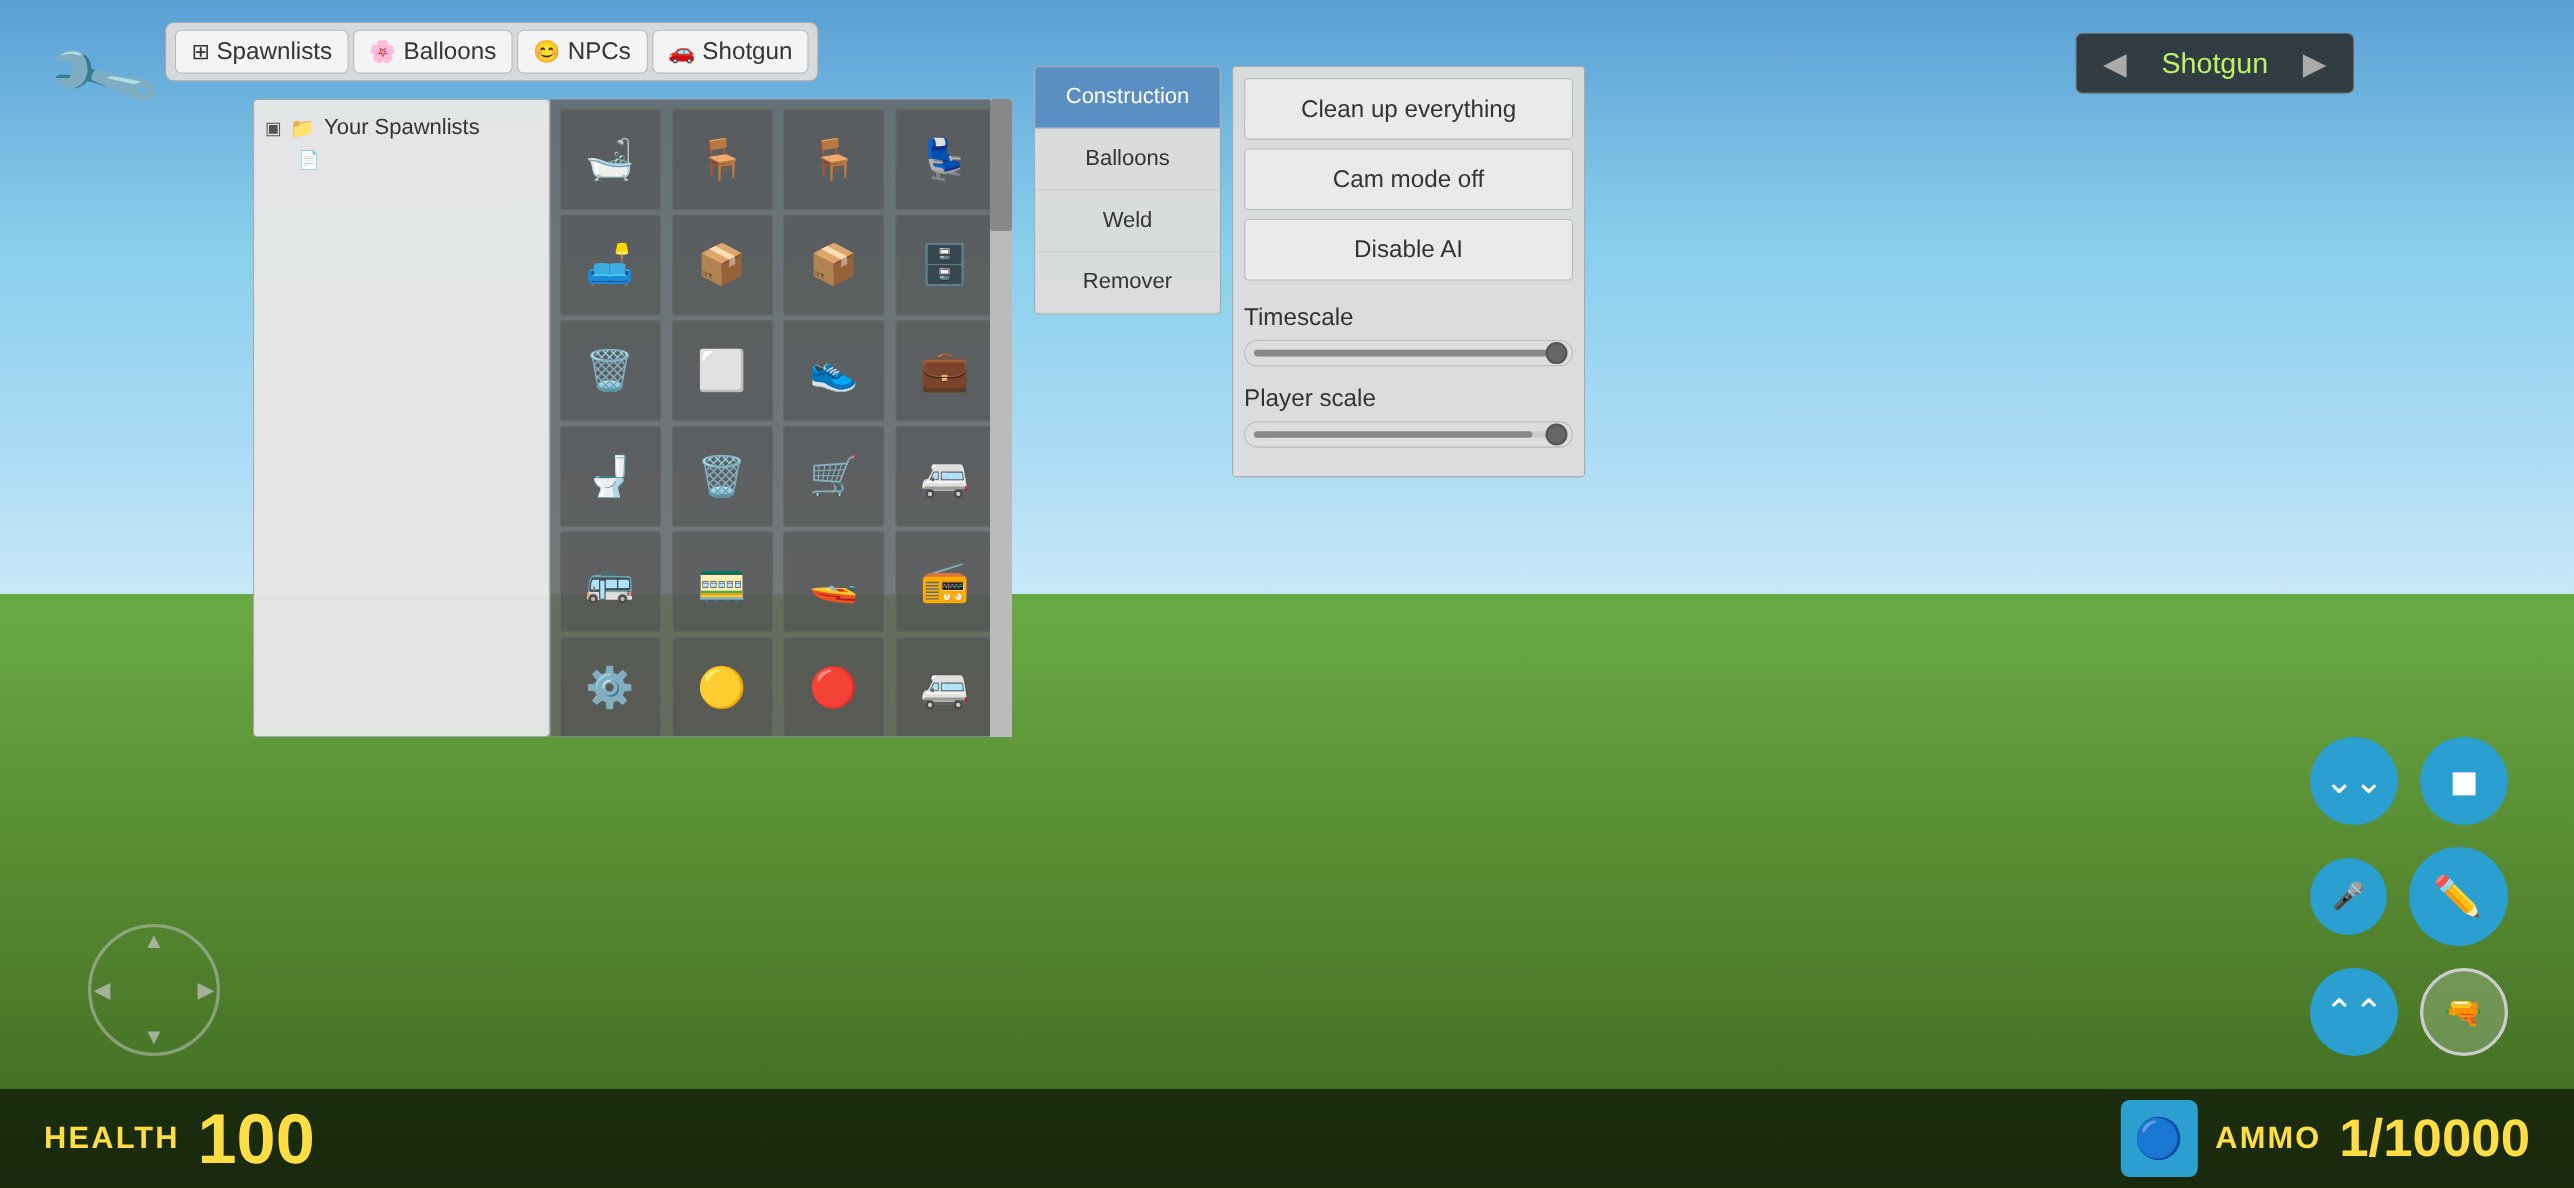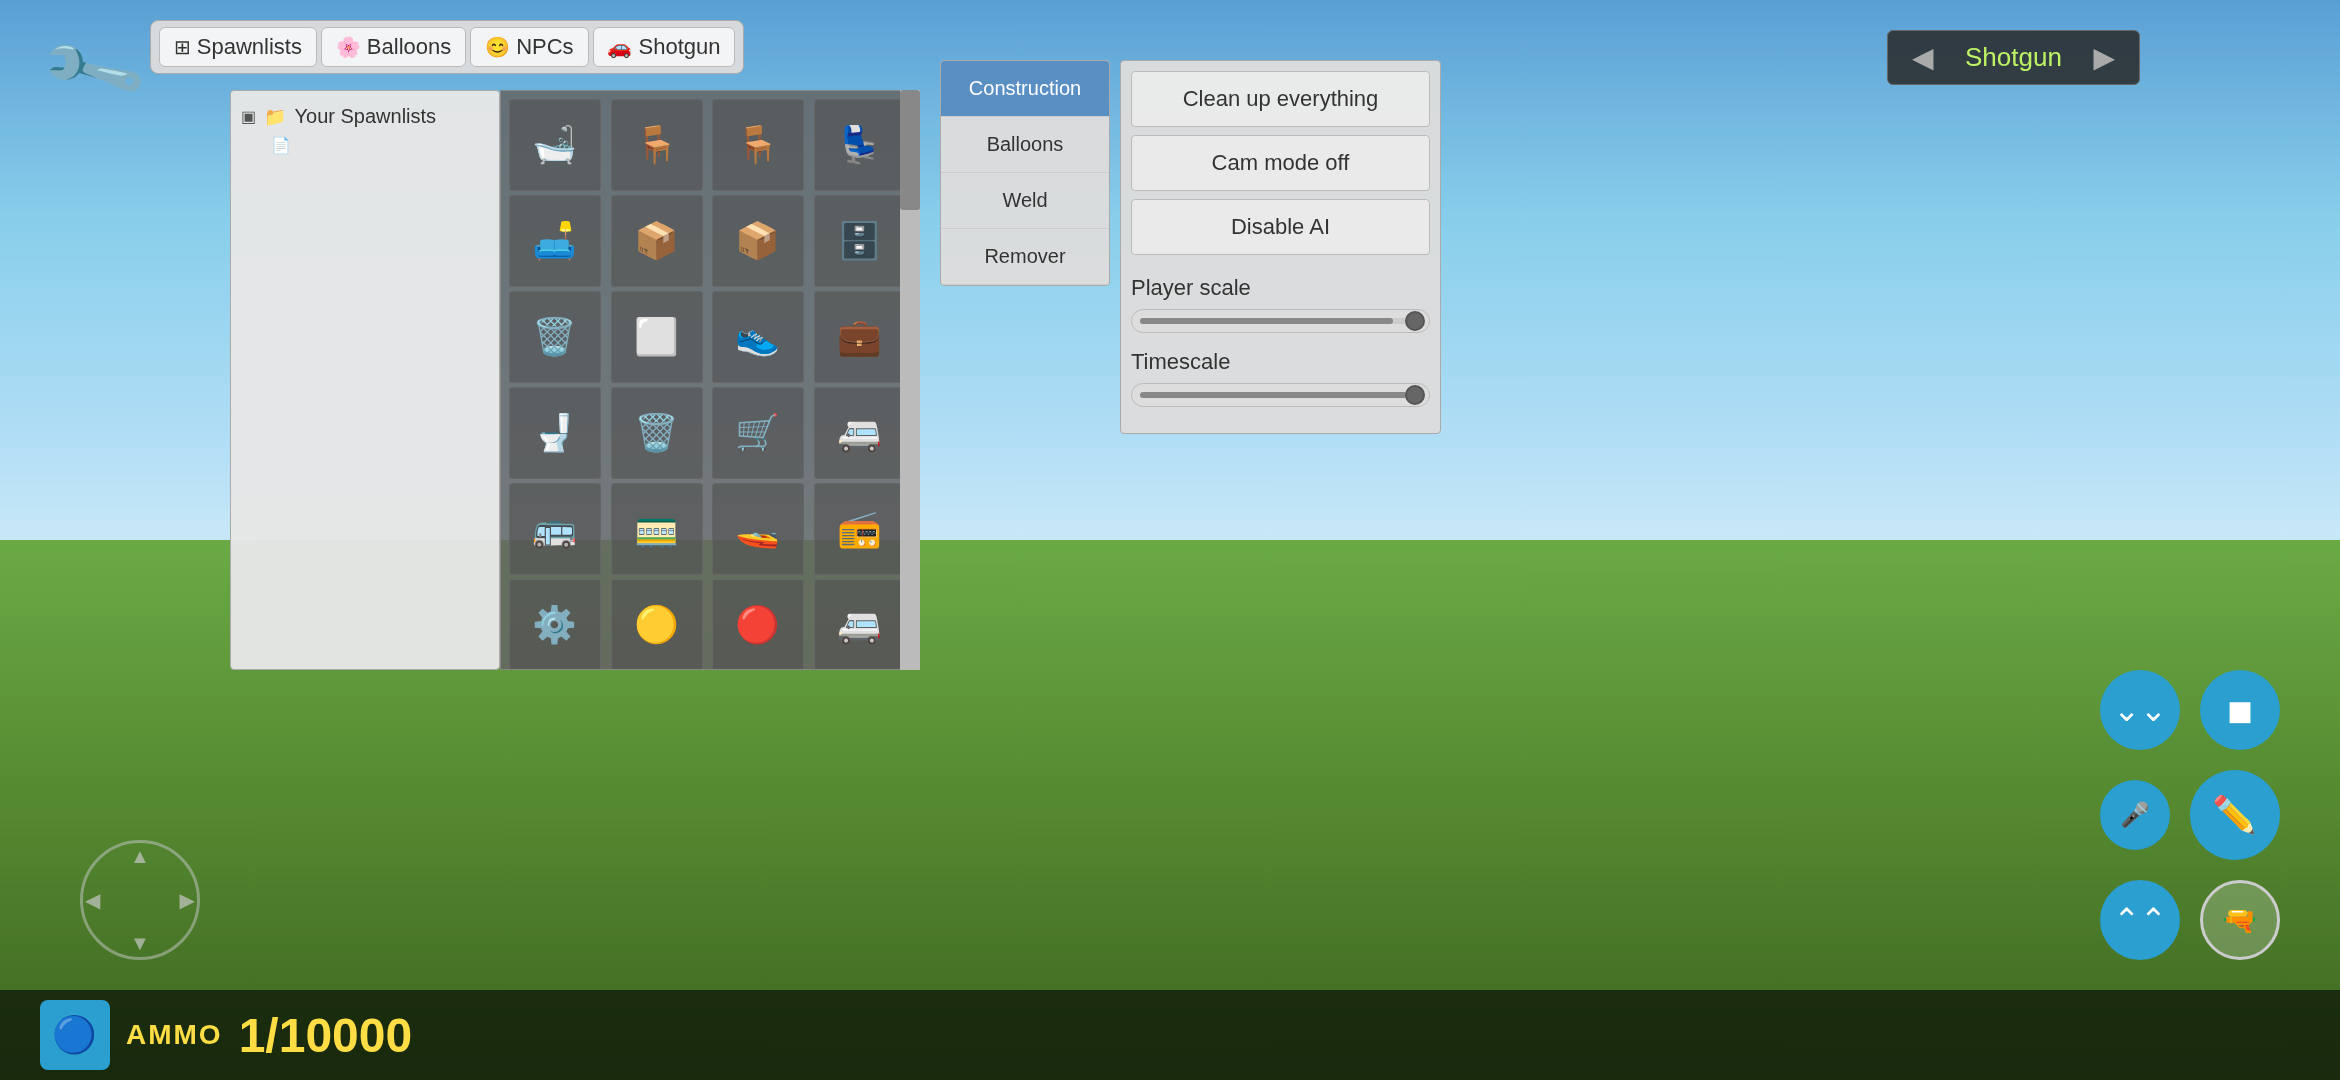--- a/index.html
+++ b/index.html
@@ -518,56 +518,60 @@
     <button class="construction-btn">Weld</button>
     <button class="construction-btn">Remover</button>
   </div>
 
   <div class="utilities-panel">
     <button class="util-btn">Clean up everything</button>
     <button class="util-btn">Cam mode off</button>
     <button class="util-btn">Disable AI</button>
 
     <div class="slider-section">
+      <div class="slider-label">Timescale</div>
+      <div class="slider-container">
+        <div class="slider-track">
+          <div class="slider-fill" style="width:95%;"></div>
+        </div>
+        <div class="slider-knob"></div>
+      </div>
+    </div>
+
+    <div class="slider-section">
       <div class="slider-label">Player scale</div>
       <div class="slider-container">
         <div class="slider-track">
           <div class="slider-fill" style="width:90%;"></div>
         </div>
         <div class="slider-knob"></div>
       </div>
     </div>
-
-    <div class="slider-section">
-      <div class="slider-label">Timescale</div>
-      <div class="slider-container">
-        <div class="slider-track">
-          <div class="slider-fill" style="width:95%;"></div>
-        </div>
-        <div class="slider-knob"></div>
-      </div>
-    </div>
   </div>
 
   <div class="weapon-display">
     <span class="weapon-arrow">◀</span>
     <span class="weapon-name">Shotgun</span>
     <span class="weapon-arrow">▶</span>
   </div>
 
   <div class="joystick">
     <div class="joystick-ring">
       <span class="joystick-arrow up">▲</span>
       <span class="joystick-arrow down">▼</span>
       <span class="joystick-arrow left">◀</span>
       <span class="joystick-arrow right">▶</span>
     </div>
   </div>
 
   <div class="hud-bottom">
+    <div class="hud-health">
+      <span class="hud-label">HEALTH</span>
+      <span class="hud-value">100</span>
+    </div>
 
     <div class="hud-ammo">
       <div class="hud-ammo-icon">🔵</div>
       <span class="hud-label">AMMO</span>
       <span class="hud-ammo-count">1/10000</span>
     </div>
   </div>
 
   <div class="action-buttons">
     <div class="action-row">

